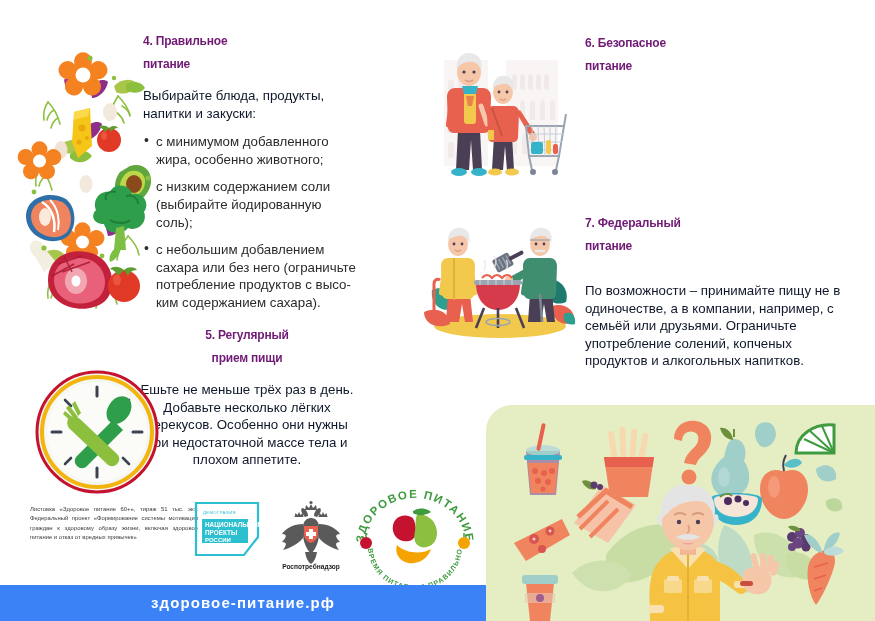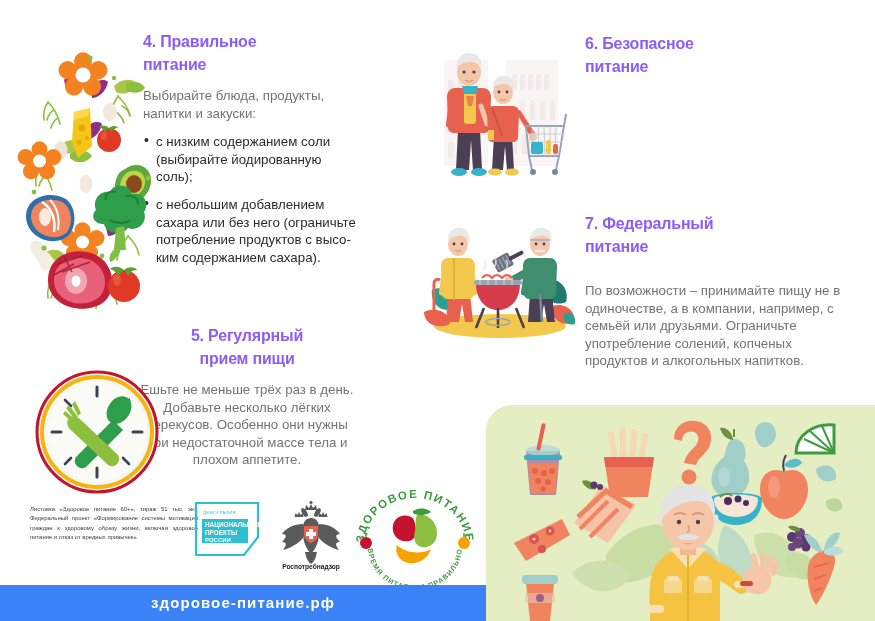--- a/index.html
+++ b/index.html
@@ -5,25 +5,25 @@
   * { margin:0; padding:0; box-sizing:border-box; }
   html,body { background:#ffffff; }
   body {
     width:875px; height:621px; position:relative; overflow:hidden;
     font-family:"Liberation Sans", sans-serif;
     color:#2b2b2b;
   }
 
   
   .sec-title {
-    font-size:16px; line-height:23px; font-weight:bold;
-    color:#8b5cf6; letter-spacing:-0.2px;
+    font-size:12px; line-height:23px; font-weight:bold;
+    color:#701a75; letter-spacing:-0.2px;
   }
   .body-txt {
-    font-size:13.3px; line-height:17.6px; color:#737373;
+    font-size:13.3px; line-height:17.6px; color:#0f172a;
   }
   .bullets { margin-top:11px; }
   .bullets li {
     list-style:none; position:relative; padding-left:13px;
     font-size:13.3px; line-height:17.6px; margin-bottom:10px;
   }
   .bullets li:before {
     content:"•"; position:absolute; left:1px; top:-1px; font-size:14px; color:#2f2f2f;
   }
 
@@ -74,20 +74,21 @@
 <body>
 
 <div id="sec4">
   <div class="sec-title">
     <span>4.</span>
     <span>Правильное</span><br>
     <span>питание</span>
   </div>
   <div class="body-txt">Выбирайте блюда, продукты, напитки и закуски:</div>
   <ul class="bullets">
+    <li>с минимумом добавленного жира, особенно животного;</li>
     <li>с низким содержанием соли (выбирайте йодированную соль);</li>
     <li>с небольшим добавлением сахара или без него (ограничьте потребление продуктов с высо-ким содержанием сахара).</li>
   </ul>
 </div>
 
 <div id="sec5">
   <div class="sec-title">
     <span>5.</span>
     <span>Регулярный</span><br>
     <span>прием пищи</span>

